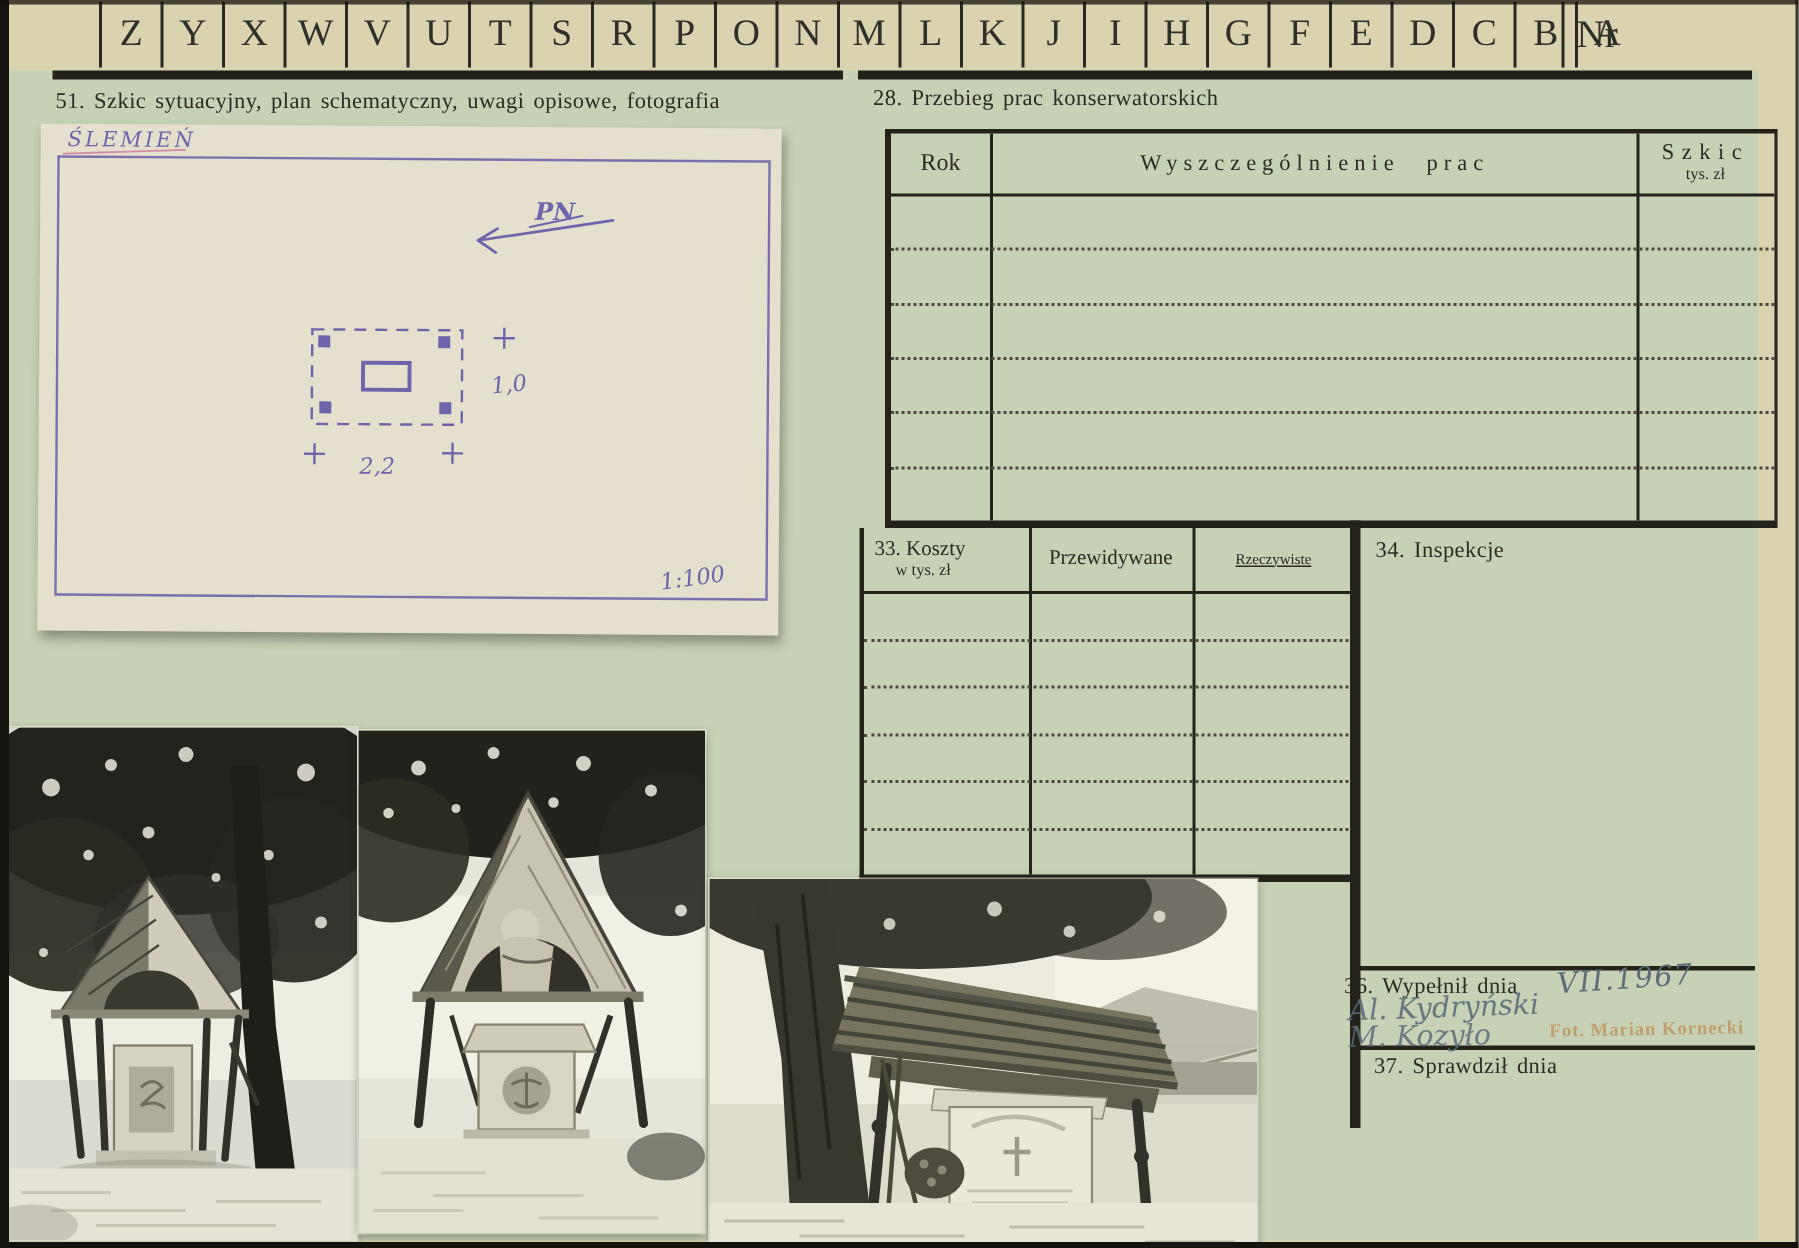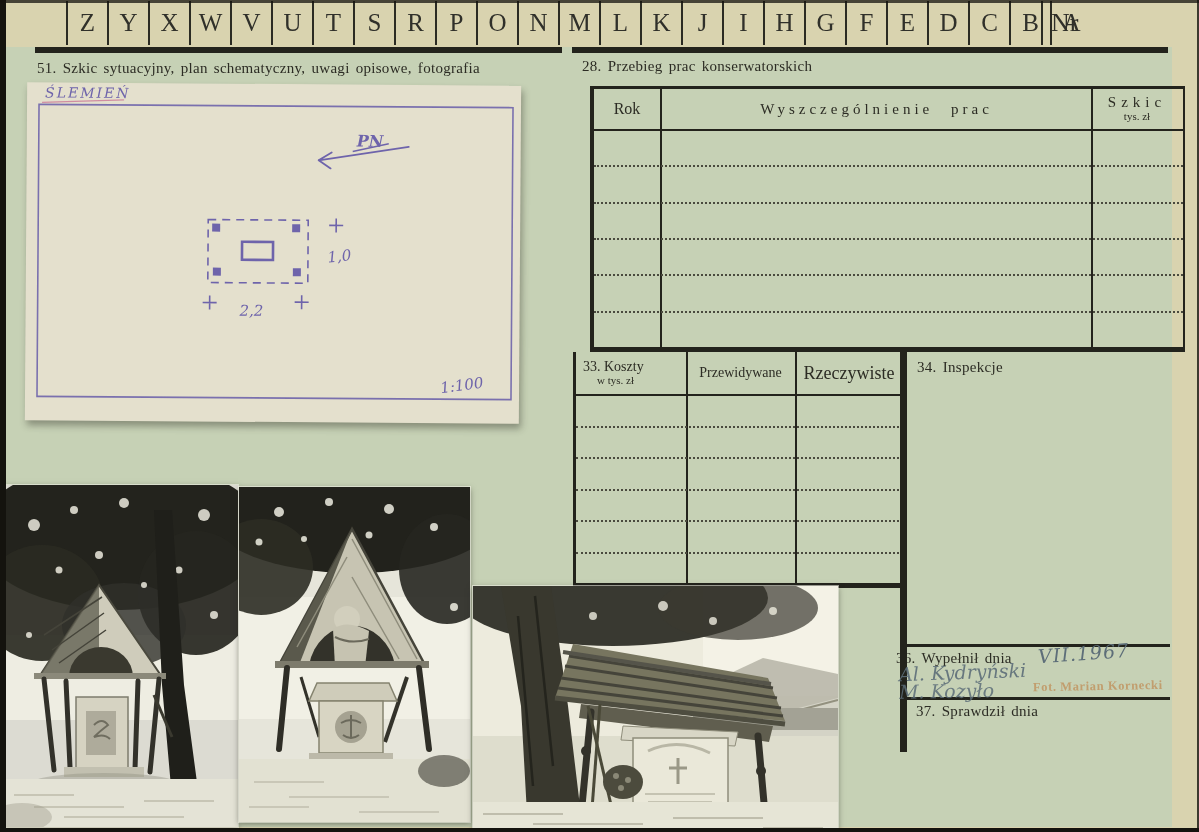--- a/index.html
+++ b/index.html
@@ -47,21 +47,21 @@
   
   .t33{position:absolute;left:573px;top:352px;width:330px;height:236px;box-sizing:border-box;
        border-style:solid;border-color:#23231c;border-width:0 0 5px 3px;z-index:6;}
   .t33-inner{position:relative;width:100%;height:100%;}
   .t33-head{position:absolute;left:0;top:0;right:0;height:42px;border-bottom:2px solid #23231c;}
   .t33-c1{position:absolute;left:0;top:0;width:110px;height:42px;display:flex;flex-direction:column;
           justify-content:center;padding-left:7px;box-sizing:border-box;line-height:1.05;}
   .t33-c1 .big{font-size:14px;}
   .t33-c1 .small{font-size:11px;padding-left:14px;}
   .t33-c2{position:absolute;left:110px;top:0;width:109px;height:42px;display:flex;align-items:center;justify-content:center;font-size:14px;}
-  .t33-c3{position:absolute;left:219px;top:0;width:108px;height:42px;display:flex;align-items:center;justify-content:center;font-size:18px;}
+  .t33-c3{position:absolute;left:219px;top:0;width:108px;height:42px;display:flex;align-items:center;justify-content:center;font-size:10px;text-decoration:underline;}
   .t33-body{position:absolute;left:0;top:44px;right:0;bottom:0;display:flex;flex-direction:column;}
   .t33-row{flex:1;border-bottom:2px dotted #4a4a3e;}
   .t33-row:last-child{border-bottom:none;}
   .thick-v{position:absolute;left:900px;top:347px;width:7px;height:405px;background:#23231c;z-index:7;}
   .hline{position:absolute;height:3px;background:#23231c;z-index:7;}
   .l36{left:906px;top:644px;width:264px;}
   .l37{left:906px;top:697px;width:264px;}
   .hand{position:absolute;font-family:"DejaVu Serif",serif;font-style:italic;color:#5d6e79;z-index:9;}
   .hand-date{left:1038px;top:642px;font-size:19px;transform:rotate(-4deg);letter-spacing:1px;}
   .hand-sig1{left:899px;top:661px;font-size:19px;transform:rotate(-2deg);opacity:.9;}

